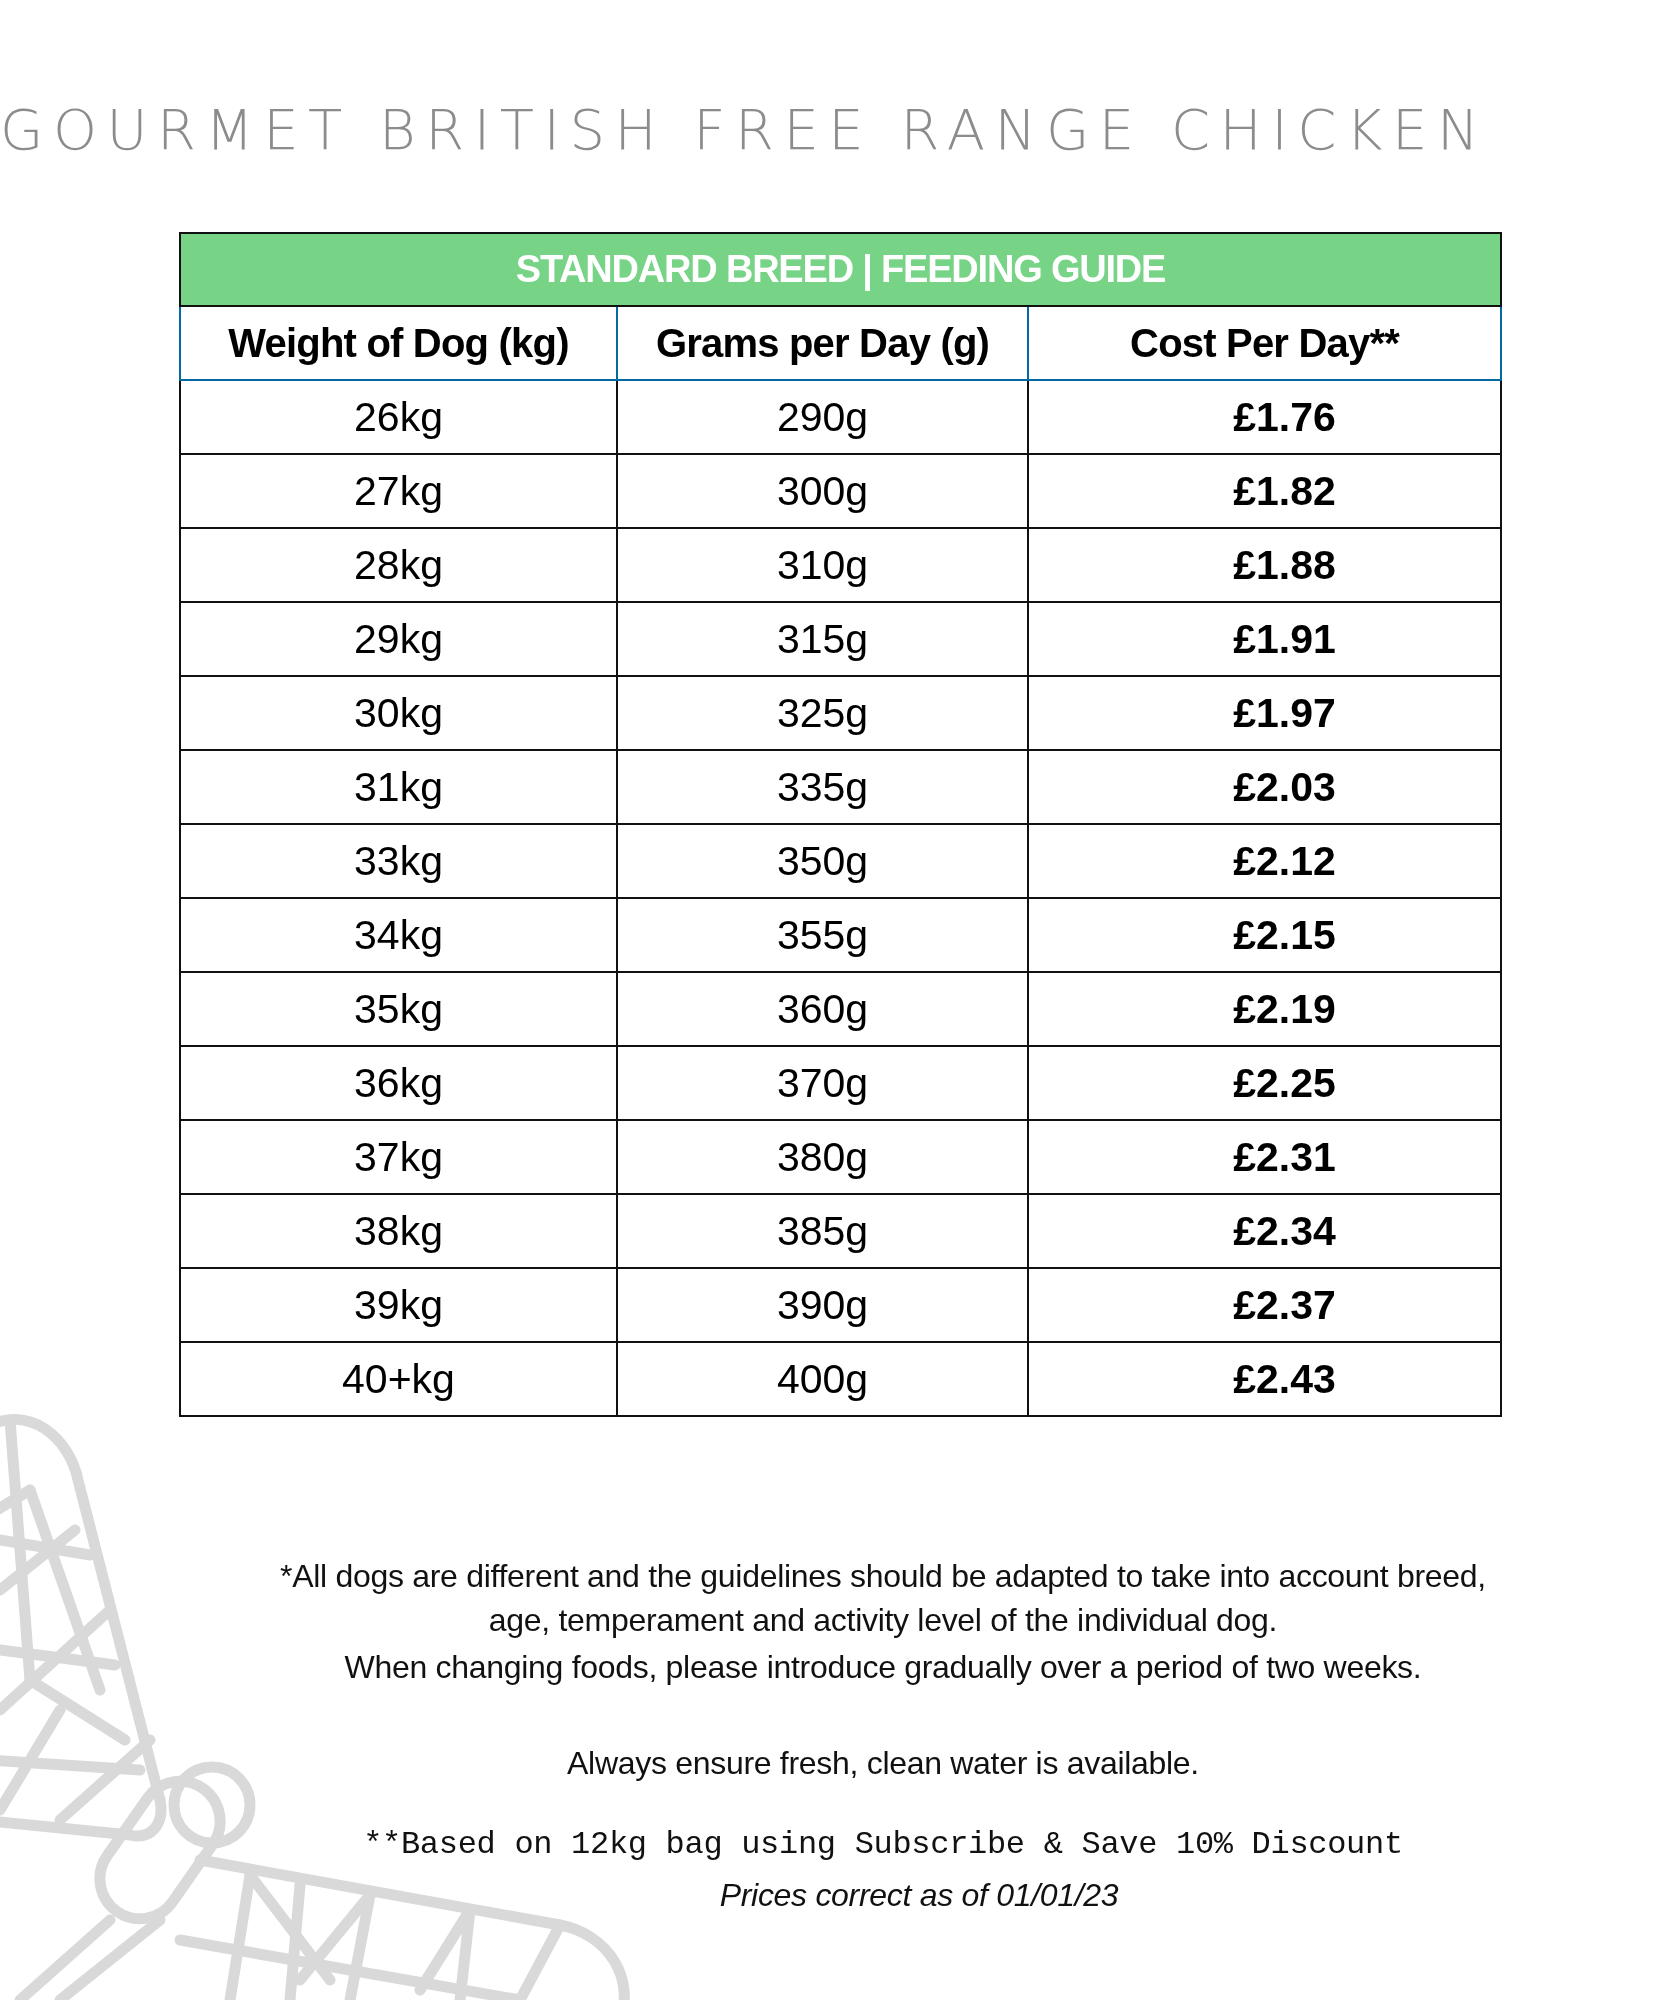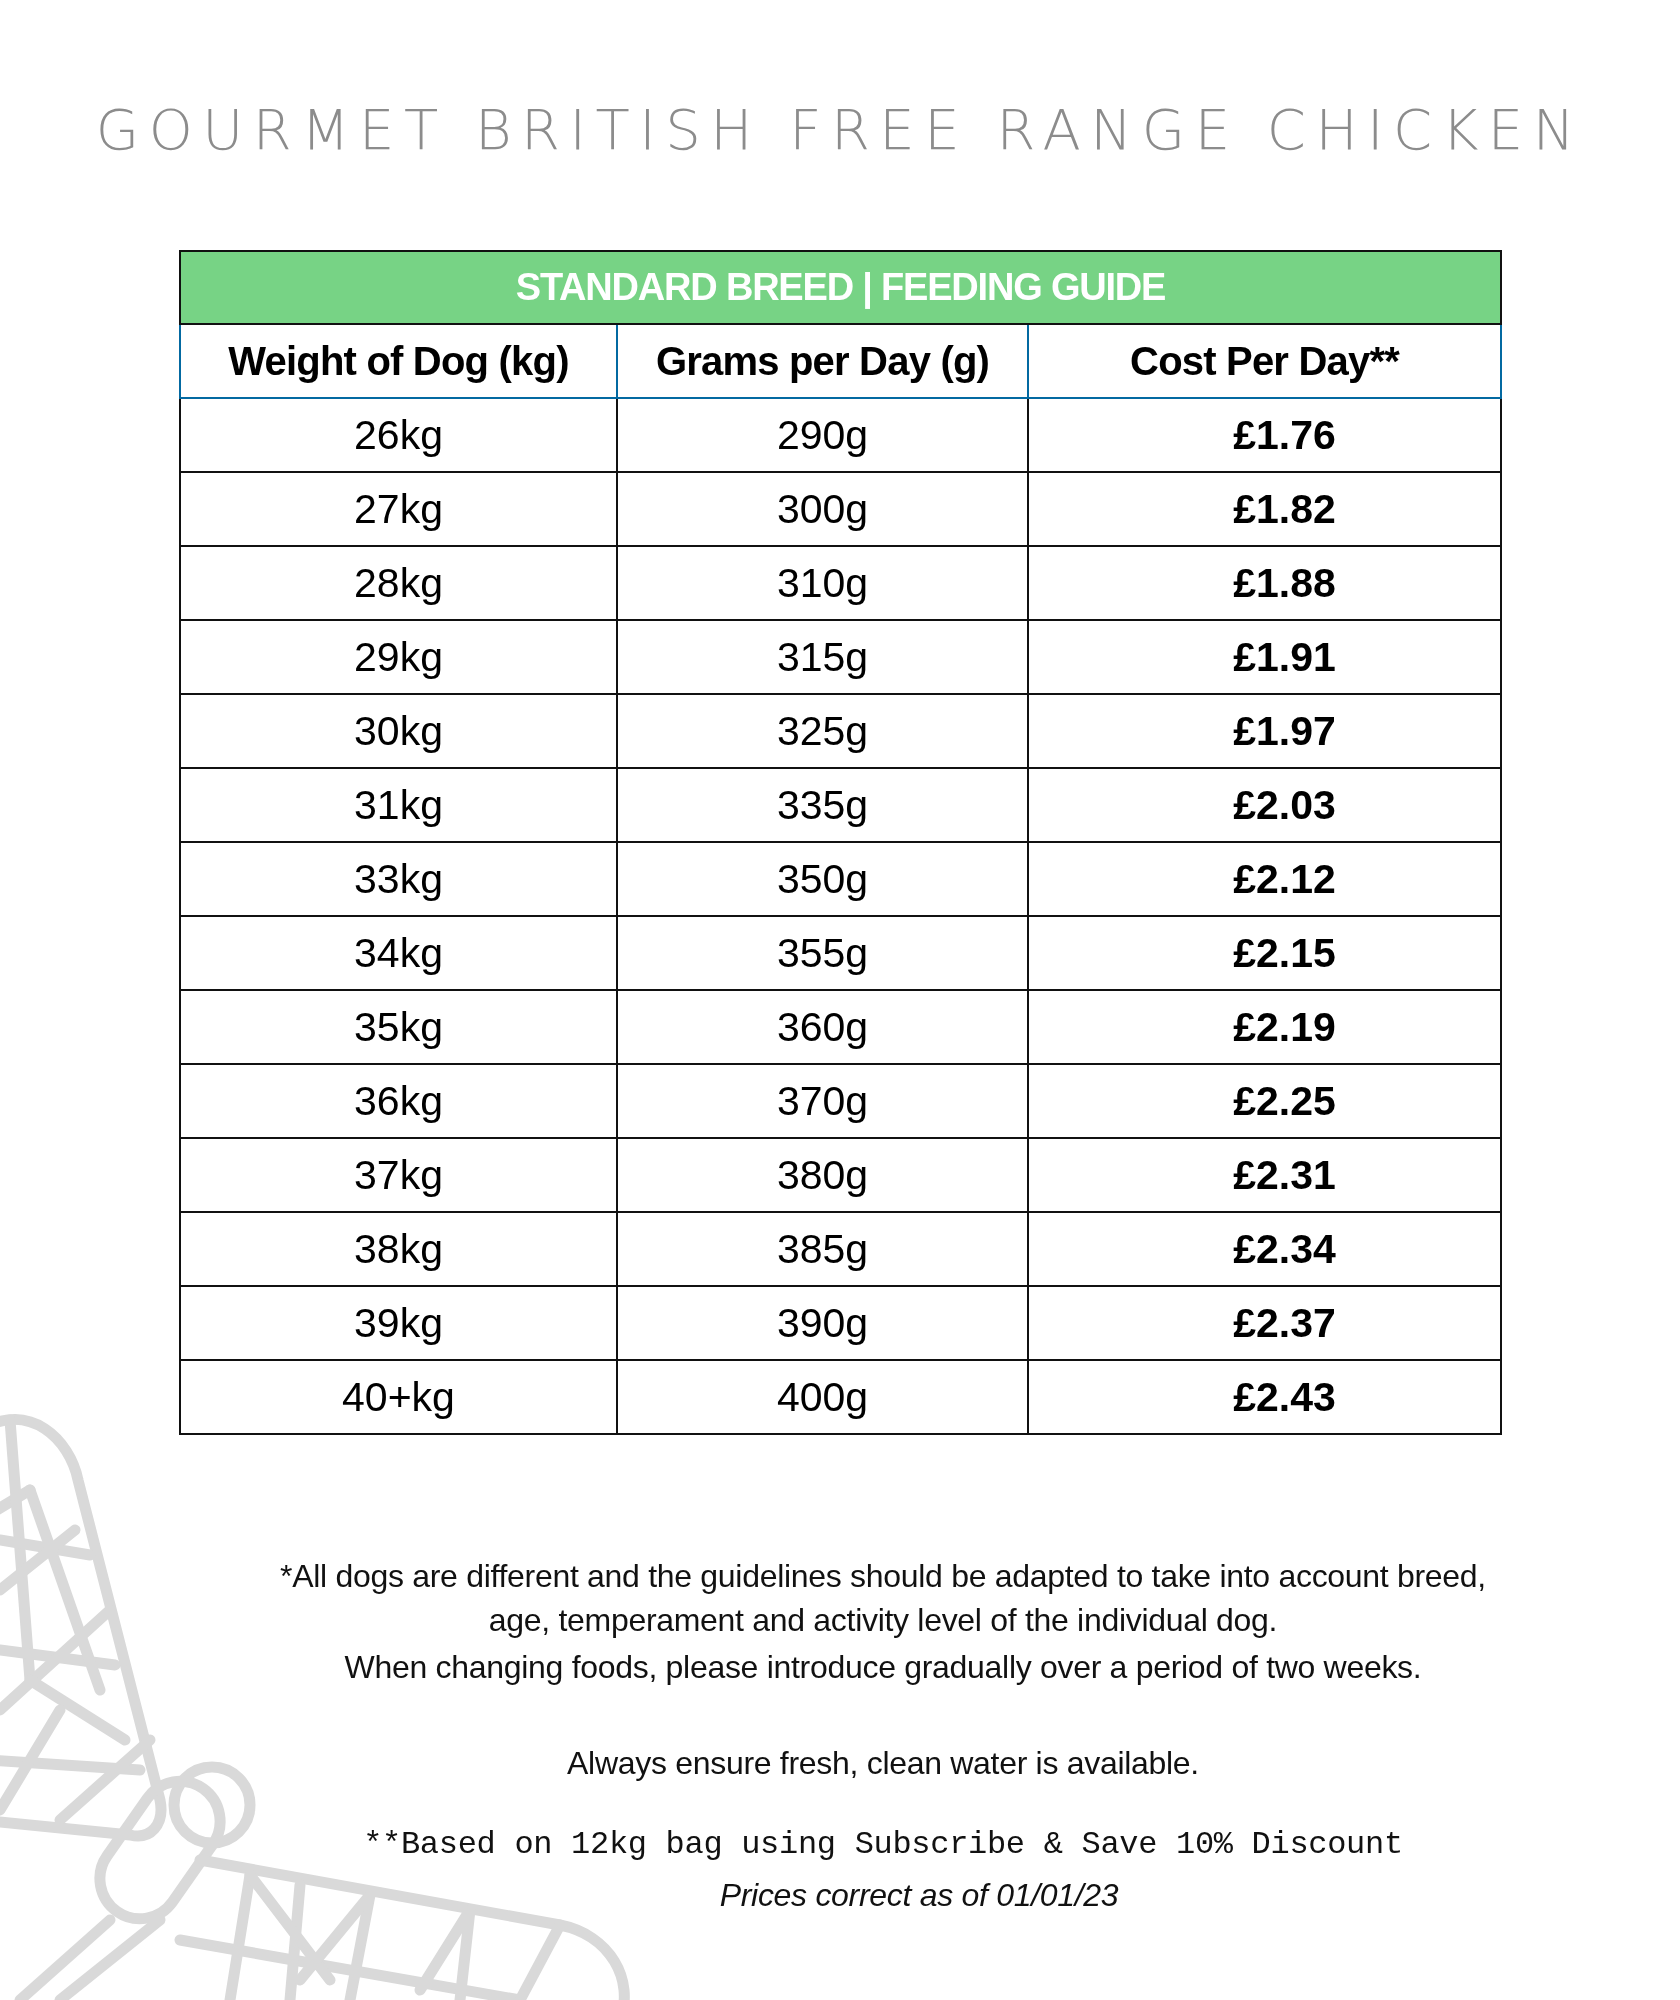--- a/index.html
+++ b/index.html
@@ -21,21 +21,20 @@
       top: 1380px;
       width: 640px;
       height: 620px;
       z-index: 0;
     }
     .title {
       position: absolute;
       left: 0;
       width: 1680px;
       top: 98px;
-      text-align: center;
       font-family: "DejaVu Sans", "Liberation Sans", sans-serif;
       font-weight: 300;
       font-size: 56px;
       line-height: 64px;
       letter-spacing: 9.5px;
       color: #8c8c8c;
       z-index: 1;
       -webkit-text-stroke: 0px;
     }
     .table-wrap {
@@ -43,21 +42,20 @@
       left: 179px;
       top: 232px;
       width: 1321px;
       z-index: 1;
     }
     table.guide {
       width: 1321px;
       border-collapse: collapse;
       table-layout: fixed;
       background: transparent;
-      margin-top: 18px;
     }
     table.guide col.c1 { width: 437px; }
     table.guide col.c2 { width: 411px; }
     table.guide col.c3 { width: 473px; }
     table.guide th.banner {
       background: #77d385;
       color: #ffffff;
       height: 71px;
       padding: 0;
       font-family: "Liberation Sans", sans-serif;

